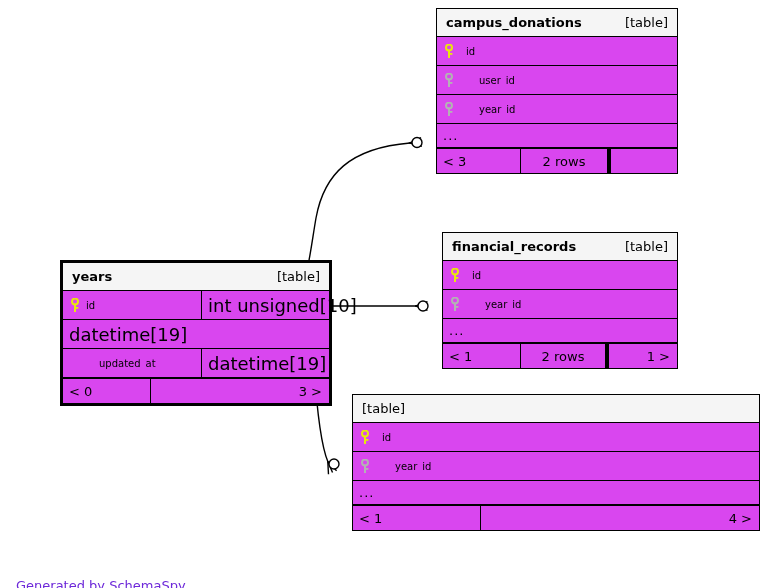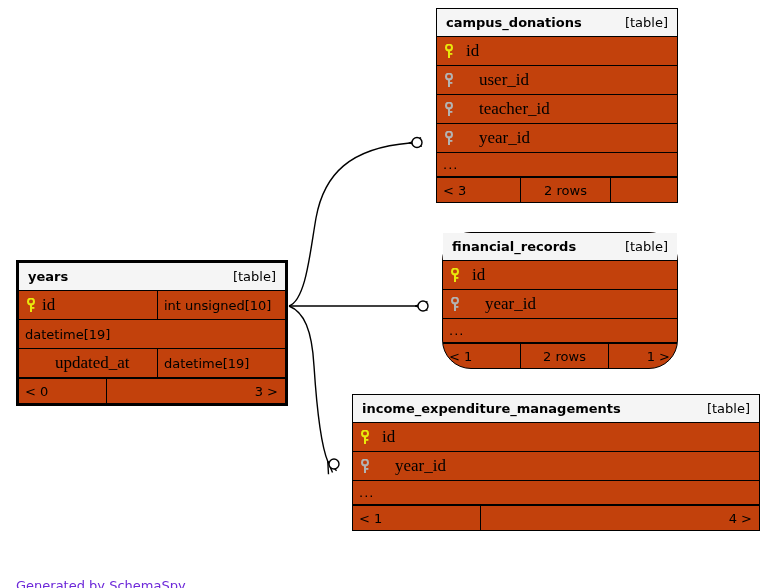--- a/index.html
+++ b/index.html
@@ -27,26 +27,27 @@
     top: 0;
     width: 776px;
     height: 588px;
     pointer-events: none;
     z-index: 1;
   }
 
   .table-box {
     position: absolute;
     box-sizing: border-box;
-    background: #c2410c;
+    background: #d946ef;
     border: 1px solid #000000;
     z-index: 2;
   }
   .table-box.focus {
     border: 3px solid #000000;
+    margin-left: 44px;
   }
 
   .tbl-header {
     display: flex;
     align-items: center;
     justify-content: space-between;
     background: #f5f5f5;
     border-bottom: 1px solid #000000;
     padding: 0 9px;
     height: 28px;
@@ -79,30 +80,29 @@
     align-items: center;
     flex: 1 1 auto;
     min-width: 0;
     padding-left: 7px;
     box-sizing: border-box;
   }
   .col-left.has-divider {
     border-right: 1px solid #000000;
   }
   .col-name {
-    font-size: 17px;
+    font-size: 10px;
     white-space: nowrap;
     overflow: hidden;
-    font-family: Liberation Serif, serif;
   }
   .col-type {
     display: flex;
     align-items: center;
     padding-left: 6px;
-    font-size: 13px;
+    font-size: 18px;
     box-sizing: border-box;
     white-space: nowrap;
   }
 
   .keyslot {
     width: 22px;
     flex: 0 0 22px;
     display: flex;
     align-items: center;
     justify-content: flex-start;
@@ -132,26 +132,26 @@
   }
   .footer-cell {
     display: flex;
     align-items: center;
     font-size: 13px;
     box-sizing: border-box;
     overflow: hidden;
     white-space: nowrap;
   }
   .fc-left   { justify-content: flex-start; padding-left: 6px; border-right: 1px solid #000000; }
-  .fc-center { justify-content: center; border-right: 1px solid #000000; }
+  .fc-center { justify-content: center; border-right: 4px solid #000000; }
   .fc-right  { justify-content: flex-end; padding-right: 7px; }
 
   #years      { left: 16px;  top: 260px; width: 272px; }
   #campus     { left: 436px; top: 8px;   width: 242px; }
-  #financial  { left: 442px; top: 232px; width: 236px; border-radius: 29px; }
+  #financial  { left: 442px; top: 232px; width: 236px; }
   #income     { left: 352px; top: 394px; width: 408px; }
 
   #years .col-left  { flex: 0 0 139px; }
   #years .col-type  { flex: 1 1 auto; }
 
   .credit {
     position: absolute;
     left: 16px;
     top: 578px;
     font-size: 13px;
@@ -255,33 +255,20 @@
             <circle cx="5" cy="3.6" r="3" fill="none" stroke="#b3b3b3" stroke-width="2"></circle>
             <rect x="4" y="5.6" width="2" height="8.4" fill="#b3b3b3"></rect>
             <rect x="6" y="9" width="2.4" height="1.8" fill="#b3b3b3"></rect>
           </svg>
         </span>
         <span class="indent"></span>
         <span class="col-name">user_id</span>
       </div>
     </div>
 
-    <div class="col-row">
-      <div class="col-left">
-        <span class="keyslot">
-          <svg class="key-ico" width="10" height="15" viewBox="0 0 10 15">
-            <circle cx="5" cy="3.6" r="3" fill="none" stroke="#b3b3b3" stroke-width="2"></circle>
-            <rect x="4" y="5.6" width="2" height="8.4" fill="#b3b3b3"></rect>
-            <rect x="6" y="9" width="2.4" height="1.8" fill="#b3b3b3"></rect>
-          </svg>
-        </span>
-        <span class="indent"></span>
-        <span class="col-name">teacher_id</span>
-      </div>
-    </div>
 
     <div class="col-row">
       <div class="col-left">
         <span class="keyslot">
           <svg class="key-ico" width="10" height="15" viewBox="0 0 10 15">
             <circle cx="5" cy="3.6" r="3" fill="none" stroke="#b3b3b3" stroke-width="2"></circle>
             <rect x="4" y="5.6" width="2" height="8.4" fill="#b3b3b3"></rect>
             <rect x="6" y="9" width="2.4" height="1.8" fill="#b3b3b3"></rect>
           </svg>
         </span>
@@ -336,21 +323,20 @@
 
     <div class="footer-row">
       <div class="footer-cell fc-left" style="flex:0 0 78px;">&lt; 1</div>
       <div class="footer-cell fc-center" style="flex:0 0 88px;">2 rows</div>
       <div class="footer-cell fc-right" style="flex:1 1 auto;">1 &gt;</div>
     </div>
   </div>
 
   <div id="income" class="table-box">
     <div class="tbl-header">
-      <span class="tbl-name">income_expenditure_managements</span>
       <span class="tbl-kind">[table]</span>
     </div>
 
     <div class="col-row">
       <div class="col-left">
         <span class="keyslot">
           <svg class="key-ico" width="10" height="15" viewBox="0 0 10 15">
             <circle cx="5" cy="3.6" r="3" fill="none" stroke="#e8e80c" stroke-width="2"></circle>
             <rect x="4" y="5.6" width="2" height="8.4" fill="#e8e80c"></rect>
             <rect x="6" y="9" width="2.4" height="1.8" fill="#e8e80c"></rect>

